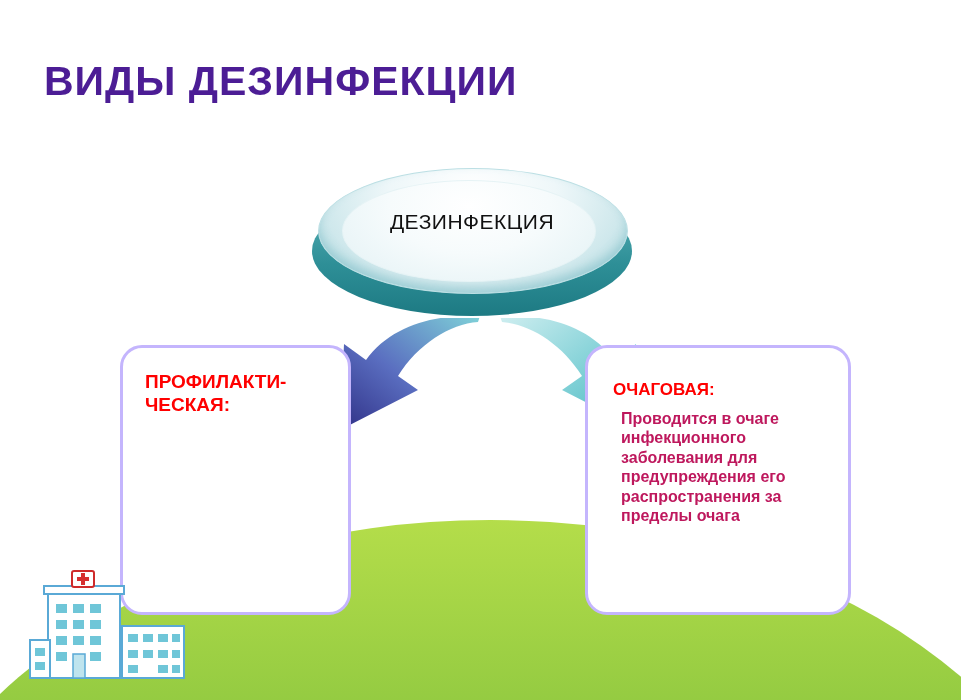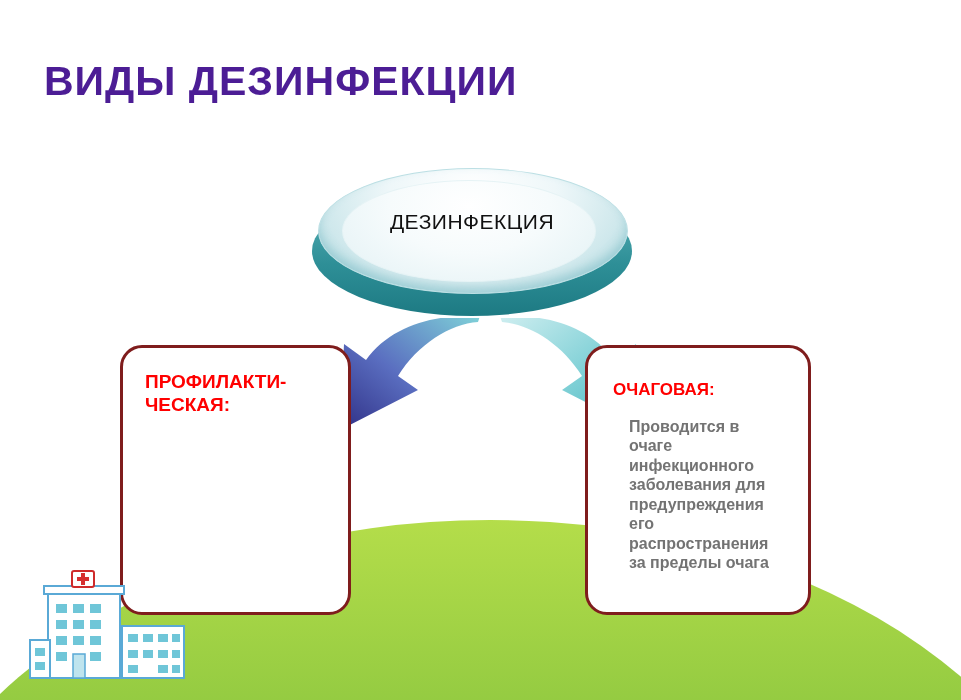--- a/index.html
+++ b/index.html
@@ -110,54 +110,54 @@
     left: 480px;
     top: 318px;
     width: 200px;
     height: 140px;
   }
 
   
   .box {
     position: absolute;
     background: #ffffff;
-    border: 3px solid #7f1d1d;
+    border: 3px solid #c4b5fd;
     border-radius: 22px;
     box-sizing: border-box;
   }
   .box-left {
     left: 120px;
     top: 345px;
     width: 231px;
     height: 270px;
     padding: 22px 14px 10px 22px;
   }
   .box-right {
     left: 585px;
     top: 345px;
-    width: 226px;
+    width: 266px;
     height: 270px;
     padding: 32px 10px 10px 25px;
   }
   .box-heading {
     color: #ff0000;
     font-weight: bold;
     font-size: 19px;
     line-height: 1.22;
     margin: 0 0 2px 0;
   }
   .box-heading.small {
     font-size: 17px;
   }
   .box-body {
-    color: #737373;
+    color: #be185d;
     font-weight: bold;
     font-size: 19px;
     line-height: 1.24;
-    margin: 16px;
+    margin: 8px;
   }
   .box-body.small {
     font-size: 16px;
     line-height: 1.22;
   }
 
   
   .hospital {
     position: absolute;
     left: 28px;

